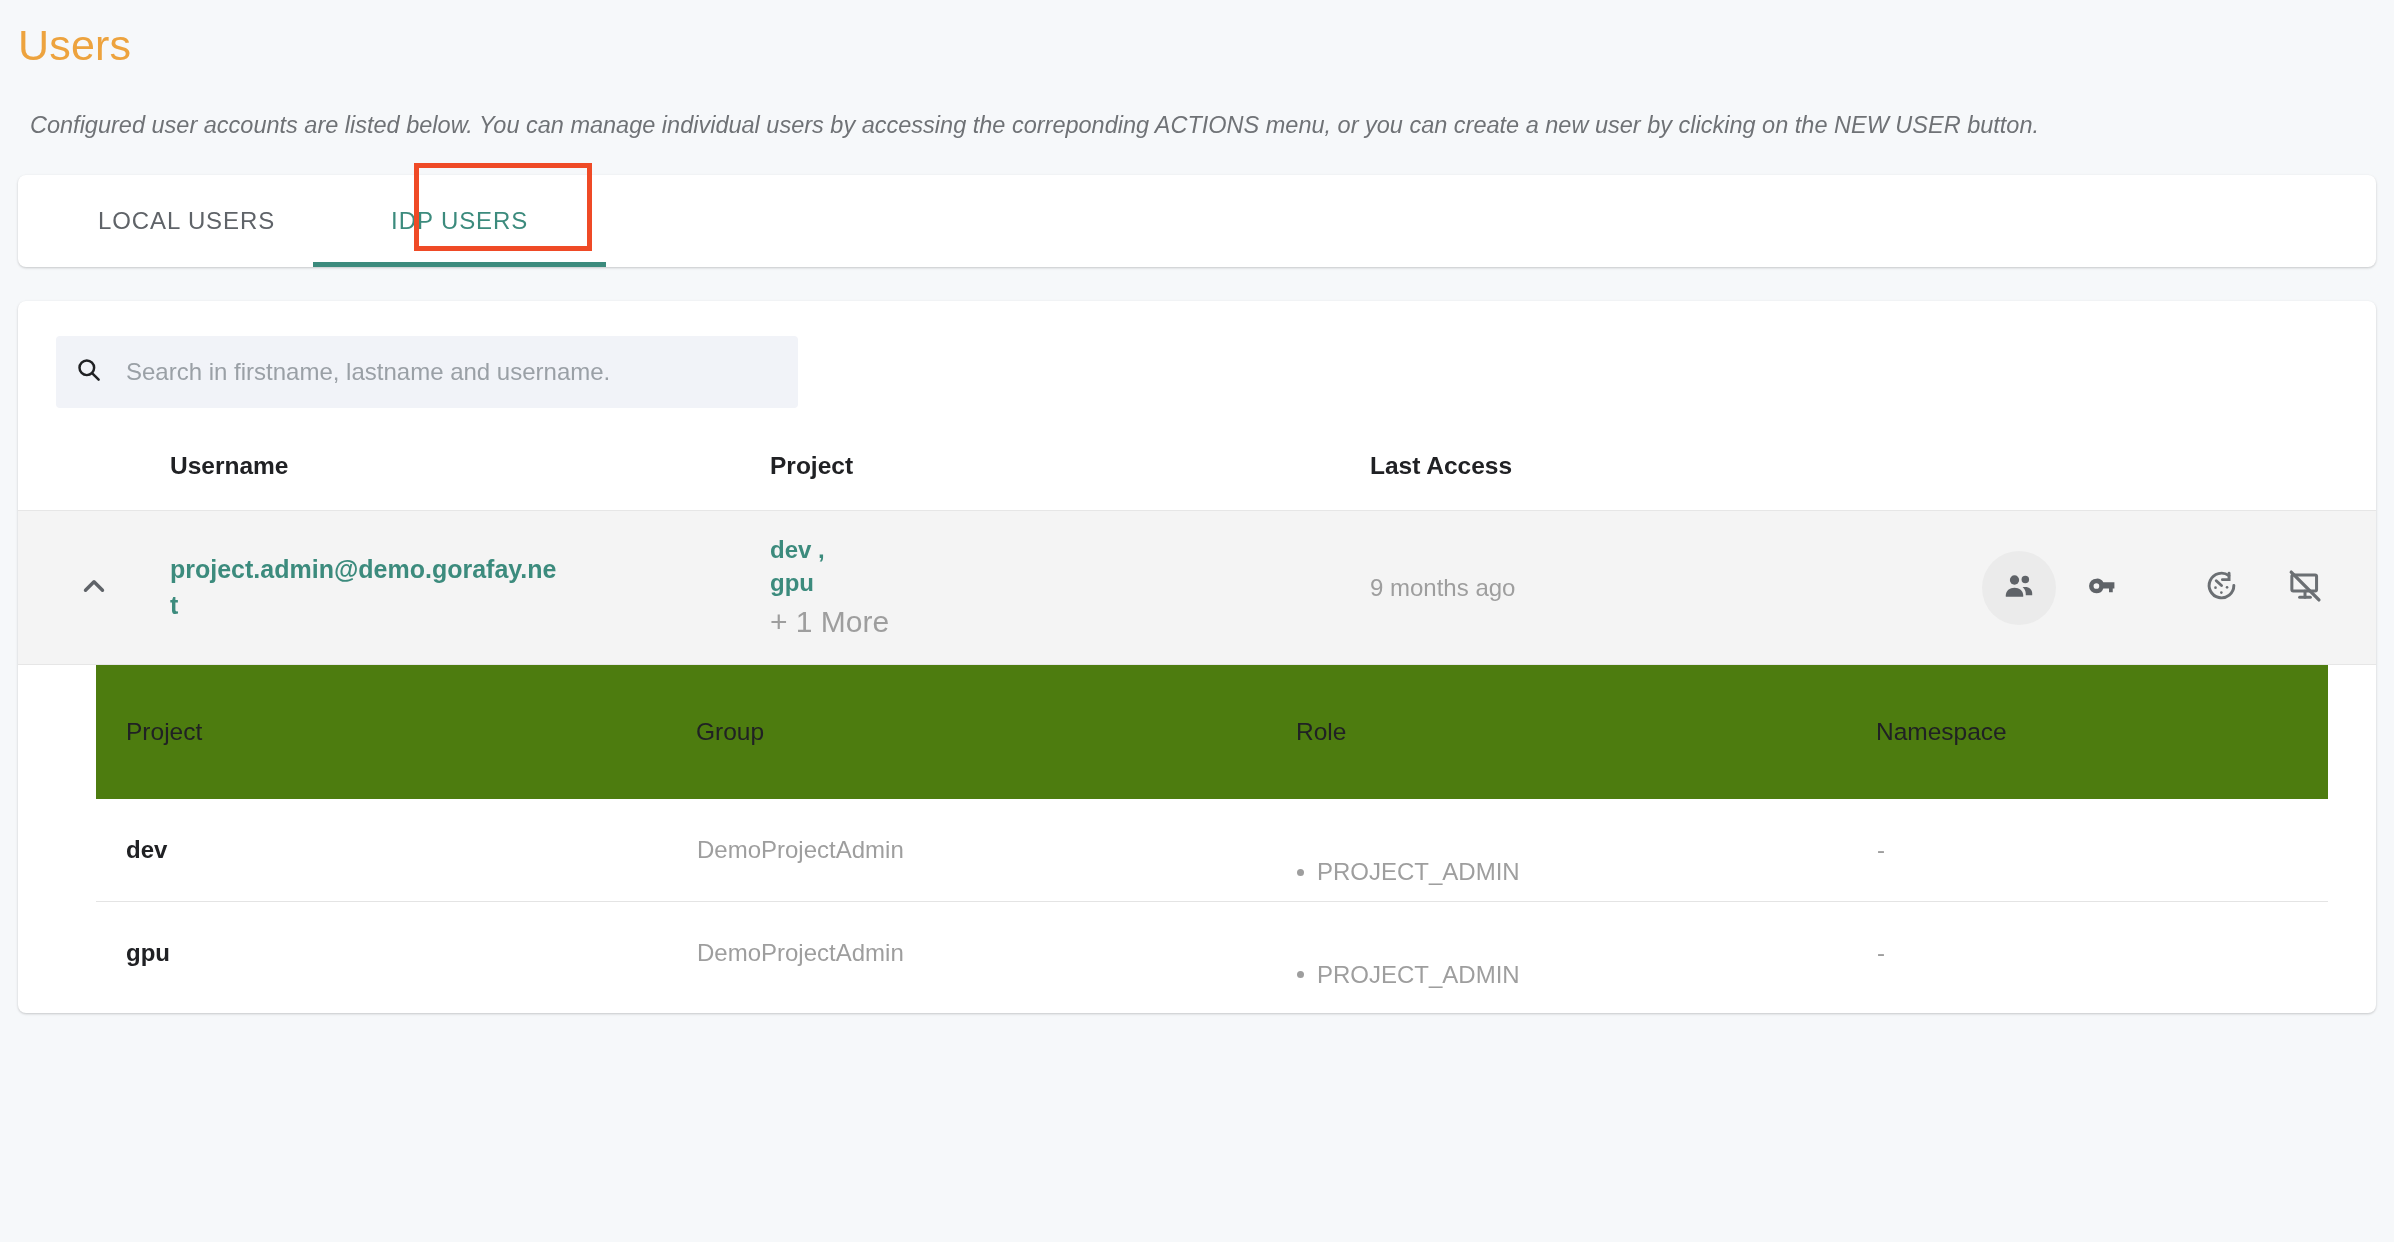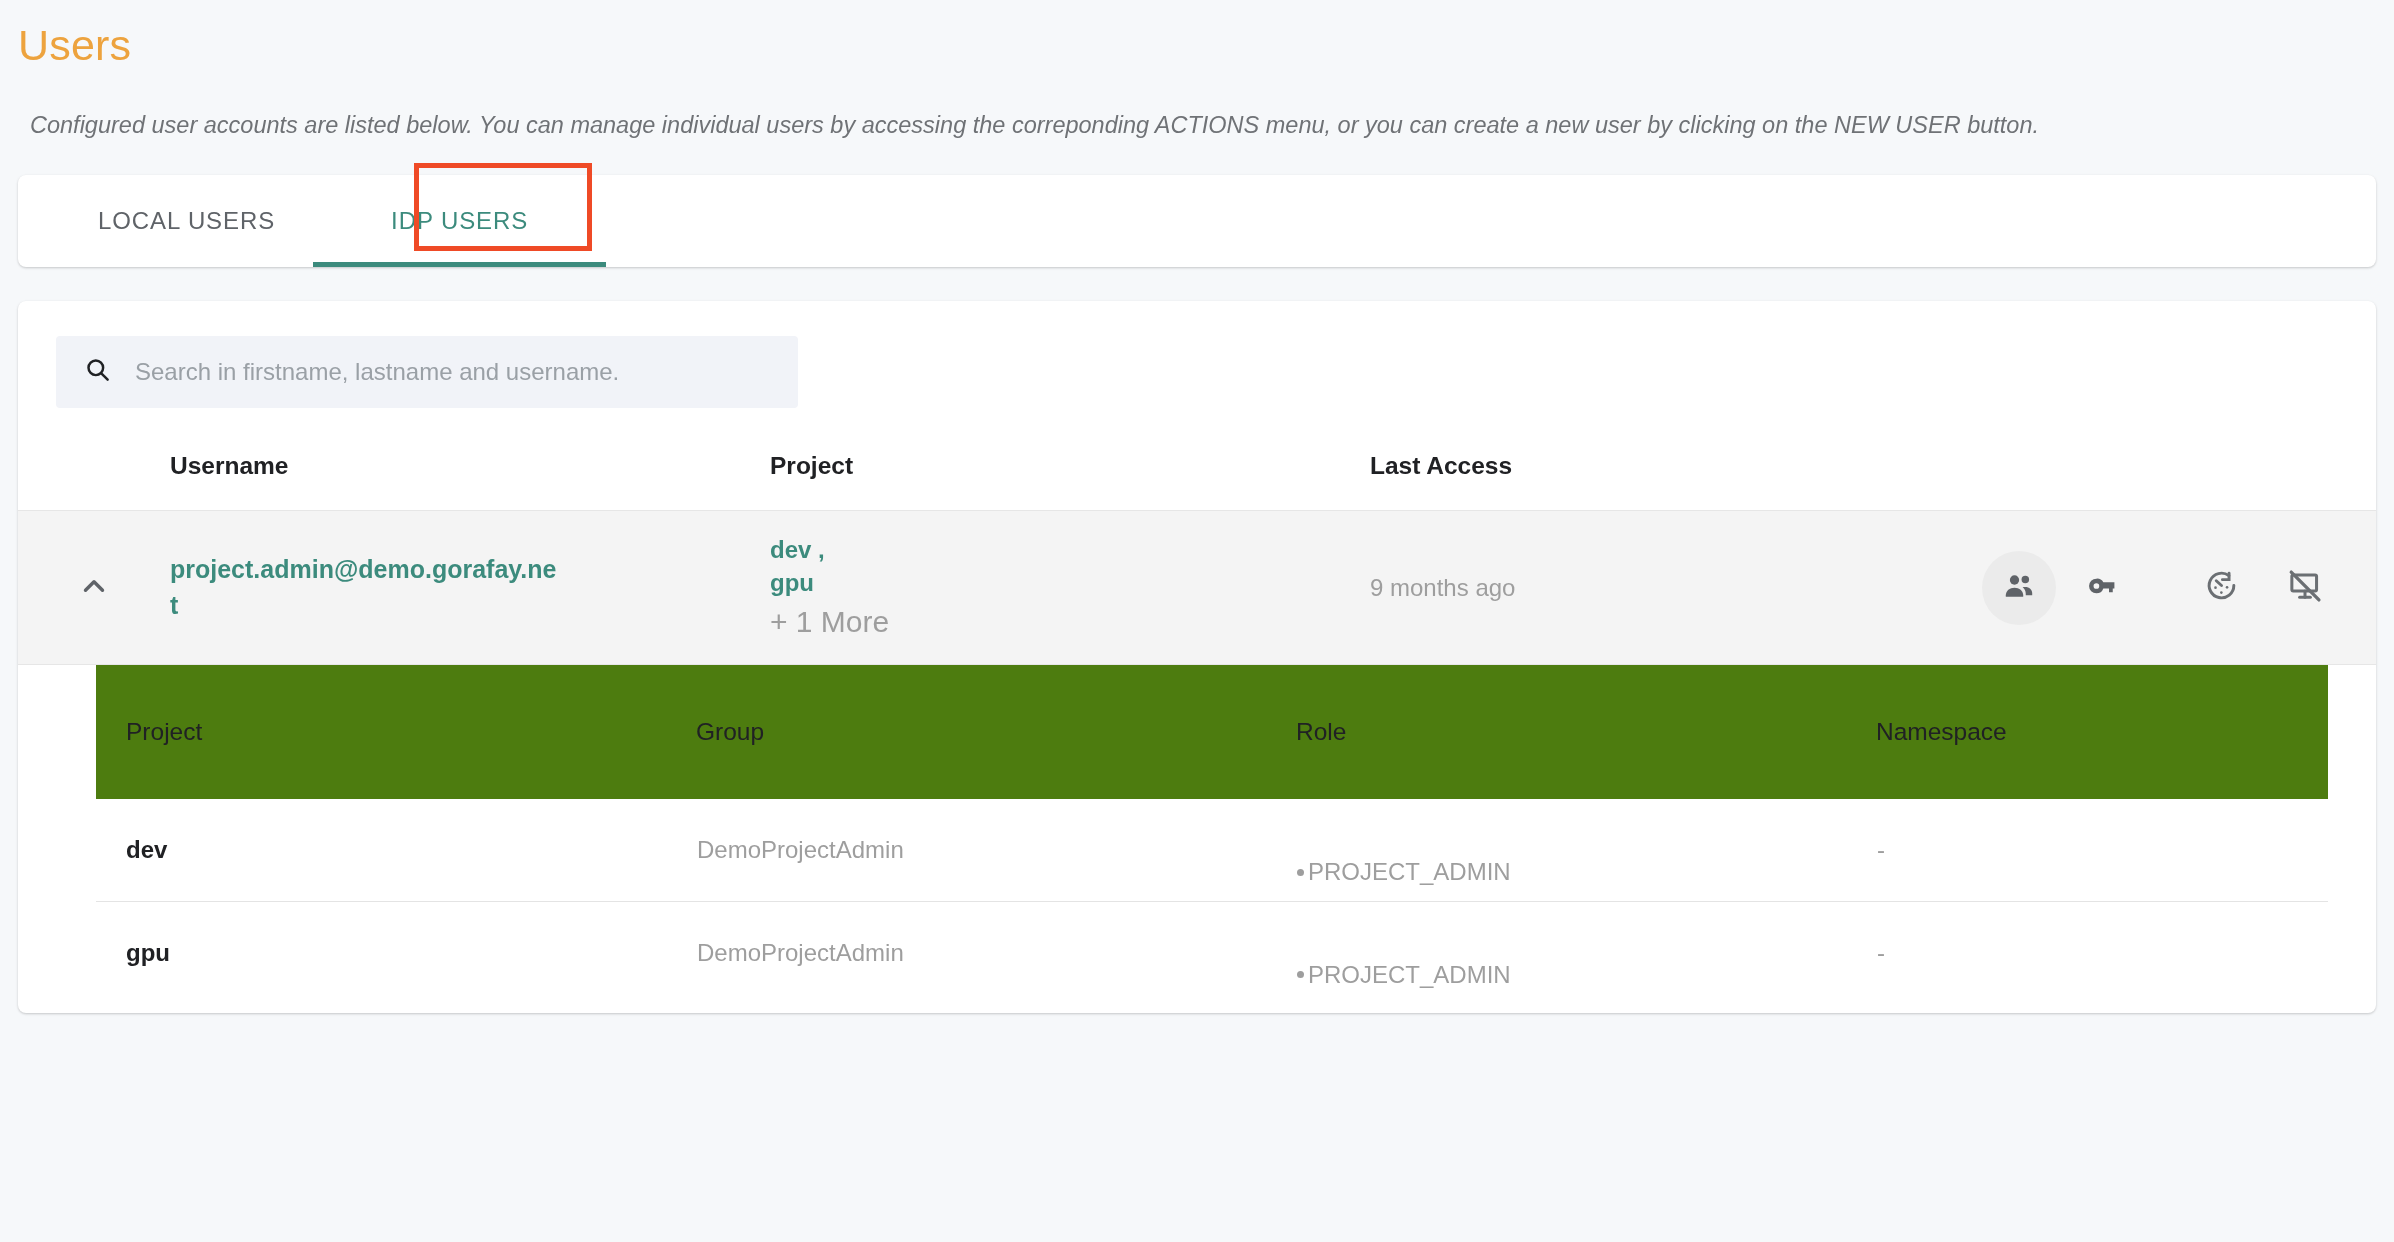--- a/index.html
+++ b/index.html
@@ -98,21 +98,21 @@
 
   
   .search-wrap { padding: 35px 0 0 38px; }
   .search-box {
     width: 742px;
     height: 72px;
     background: #f1f3f8;
     border-radius: 4px;
     display: flex;
     align-items: center;
-    padding: 0 28px;
+    padding: 0 19px;
     cursor: text;
   }
   .search-box svg { flex: 0 0 auto; }
   .search-input {
     border: none;
     outline: none;
     background: transparent;
     font-family: "Liberation Sans", sans-serif;
     font-size: 24px;
     color: #3c4043;
@@ -221,21 +221,21 @@
   }
   .sub tbody tr:last-child td { border-bottom: none; }
   .sub tbody td.p-name {
     padding-left: 30px;
     font-weight: bold;
     color: #202124;
   }
   .sub tbody td.p-group { color: #9e9e9e; }
   .sub tbody td.p-role  { color: #9e9e9e; }
   .sub tbody td.p-ns    { color: #9e9e9e; }
-  .role-inner { display: flex; align-items: center; gap: 4px; margin-top: 44px; }
+  .role-inner { display: flex; align-items: center; gap: 13px; margin-top: 44px; }
   .role-dot {
     width: 7px; height: 7px; border-radius: 50%;
     background: #9e9e9e; flex: 0 0 auto;
   }
 </style>
 </head>
 <body>
 
 <div class="page">
 

